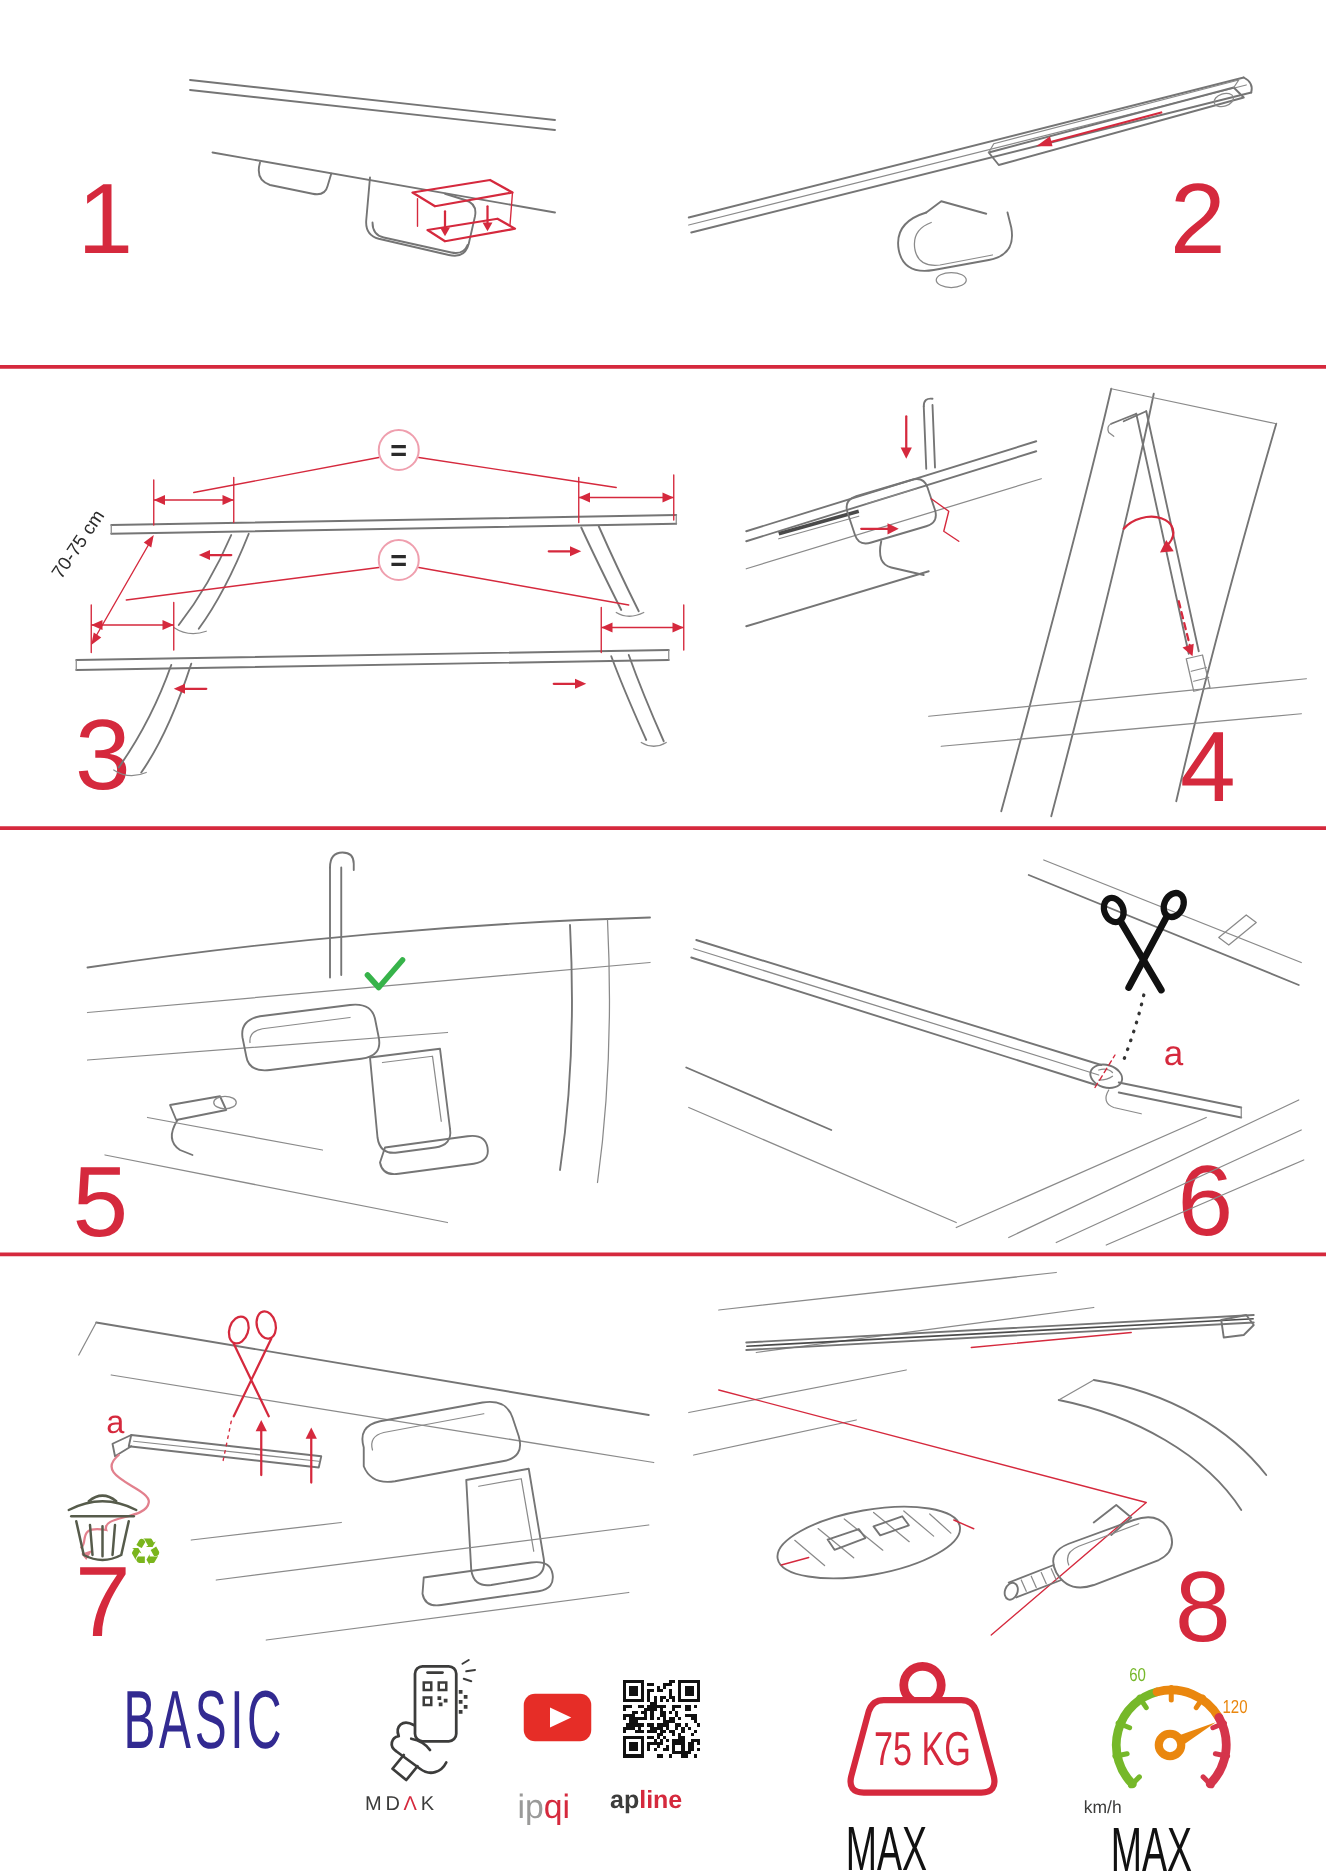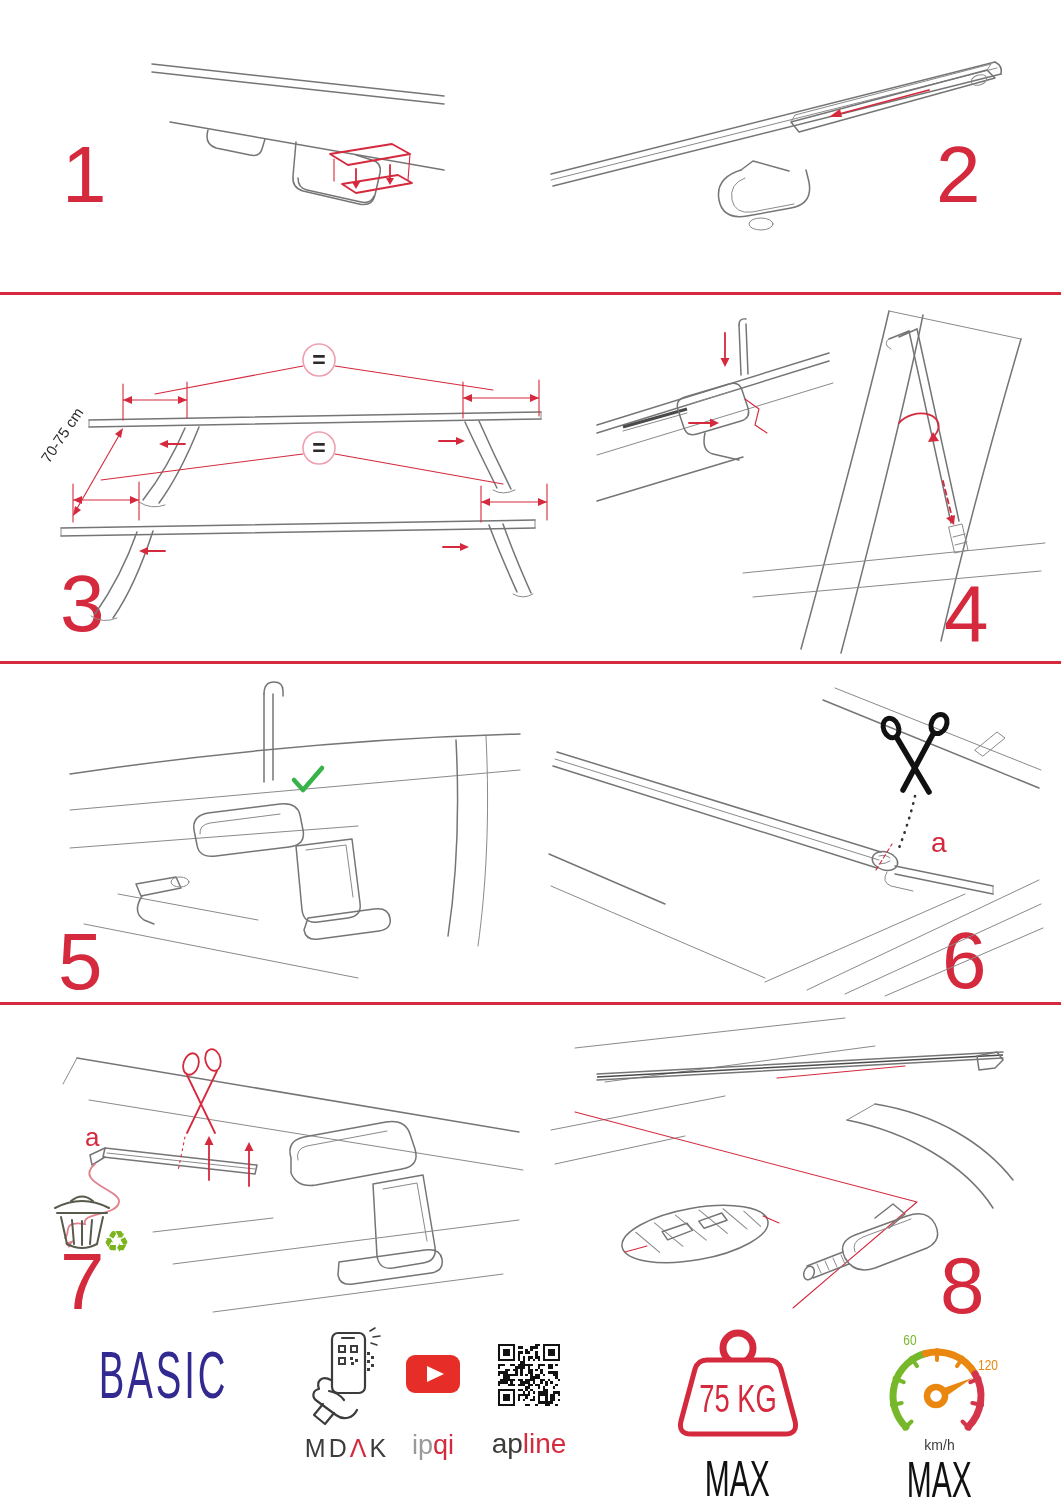--- a/index.html
+++ b/index.html
@@ -10,29 +10,29 @@
   .panel{position:absolute;}
   svg{display:block;overflow:visible;}
   .ln{stroke:#757575;fill:none;stroke-width:1.5;stroke-linecap:round;stroke-linejoin:round;}
   .lnth{stroke:#8a8a8a;fill:none;stroke-width:1;stroke-linecap:round;stroke-linejoin:round;}
   .rd{stroke:#d5293d;fill:none;stroke-width:1.8;stroke-linecap:round;stroke-linejoin:round;}
   .rdth{stroke:#d5293d;fill:none;stroke-width:1.1;stroke-linecap:round;stroke-linejoin:round;}
   .rdf{fill:#d5293d;stroke:none;}
   .svgtxt-red{fill:#d5293d;font-family:"Liberation Sans",sans-serif;}
   .svgtxt-dark{fill:#2b2b2b;font-family:"Liberation Sans",sans-serif;}
   
-  .fblock{position:absolute;text-align:center;}
+  .fblock{position:absolute;}
   .logo-basic{display:inline-block;font-size:66px;line-height:1;color:#322a91;letter-spacing:5px;
               transform:scaleX(0.58);transform-origin:center;white-space:nowrap;}
   .logo-sub{margin-top:6px;font-size:30px;font-weight:700;line-height:1;white-space:nowrap;
             transform:scaleX(0.88);transform-origin:center;display:inline-block;}
   .dark{color:#1d1d1b;} .red{color:#d5293d;} .gray{color:#9a9a99;} .dgray{color:#3c3c3b;}
-  .partner-label{font-size:25px;letter-spacing:3px;line-height:1;white-space:nowrap;}
+  .partner-label{font-size:16px;letter-spacing:3px;line-height:1;white-space:nowrap;}
   .partner-label2{font-size:27px;line-height:1;white-space:nowrap;}
-  .partner-label3{font-size:28px;line-height:1;white-space:nowrap;}
+  .partner-label3{font-size:20px;line-height:1;white-space:nowrap;font-weight:bold;}
   .cond{display:inline-block;transform:scaleX(0.6);transform-origin:center;white-space:nowrap;}
   .maxlabel{font-size:50px;line-height:1;color:#111111;}
   .kmh{font-size:14px;color:#3c3c3b;line-height:1;}
 </style>
 </head>
 <body>
 
 <div id="page">
 
   <div class="stepnum" style="left:62px;top:135px;">1</div>
@@ -338,21 +338,21 @@
         <rect x="62" y="24" width="3" height="3"></rect>
           <rect x="66" y="28" width="3" height="3"></rect>
           <rect x="62" y="32" width="3" height="3"></rect>
         <rect x="66" y="36" width="3" height="3"></rect>
           <rect x="62" y="40" width="3" height="3"></rect>
       </g>
     </svg>
     <div class="partner-label" style="margin-top:12px;"><span class="dgray">MD</span><span class="red">Λ</span><span class="dgray">K</span></div>
   </div>
 
-  <div class="fblock" style="left:401px;top:1355px;width:64px;">
+  <div class="fblock" style="left:414px;top:1355px;width:64px;">
     <svg width="54" height="38" viewBox="0 0 54 38" style="margin:0 auto;">
       <rect width="54" height="38" rx="9" fill="#e62d27"></rect>
       <path d="M21,11 L38,19 L21,27 Z" fill="#ffffff"></path>
     </svg>
     <div class="partner-label2" style="margin-top:39px;"><span class="gray">ip</span><span class="red">qi</span></div>
   </div>
 
   <div class="fblock" style="left:488px;top:1344px;width:82px;">
     <svg width="62" height="62" viewBox="0 0 25 25" style="margin:0 auto;shape-rendering:crispEdges;">
       <g fill="#111111">

